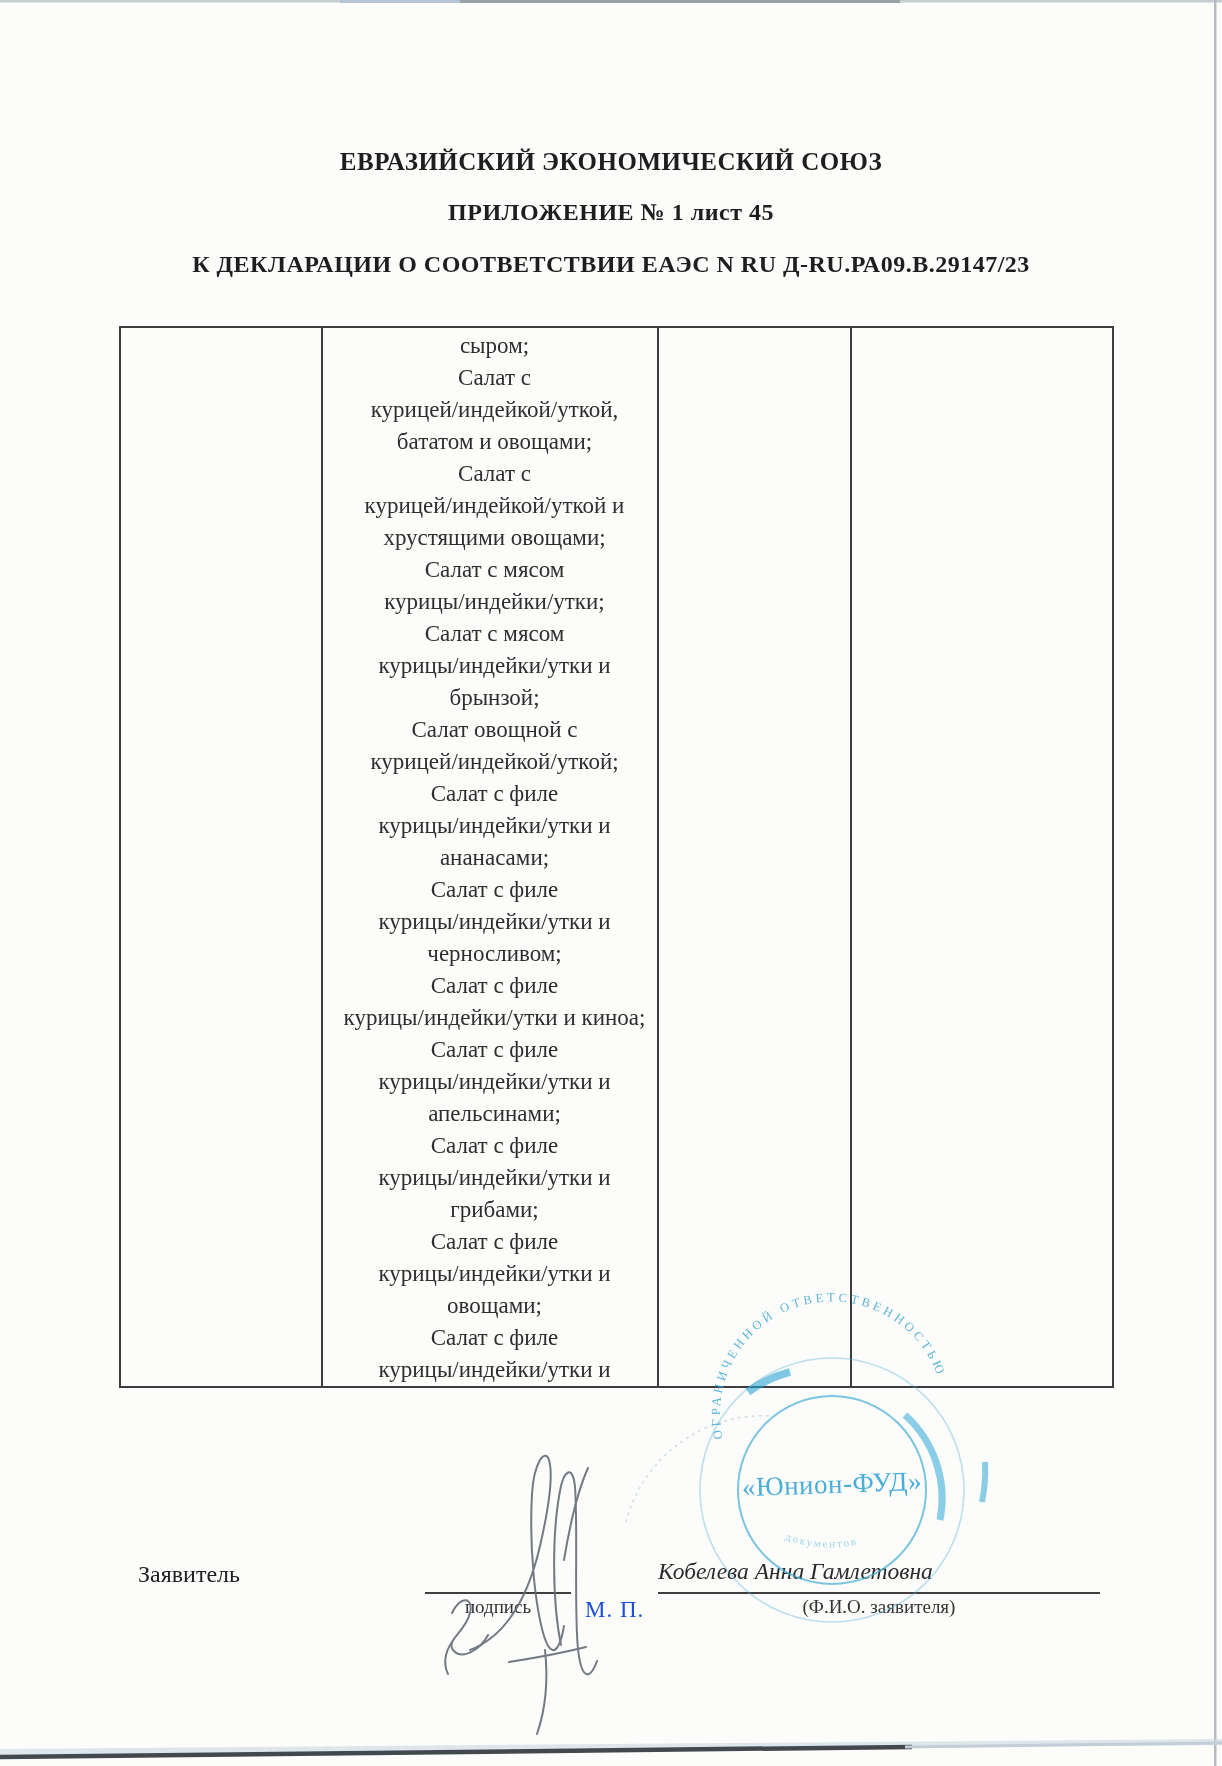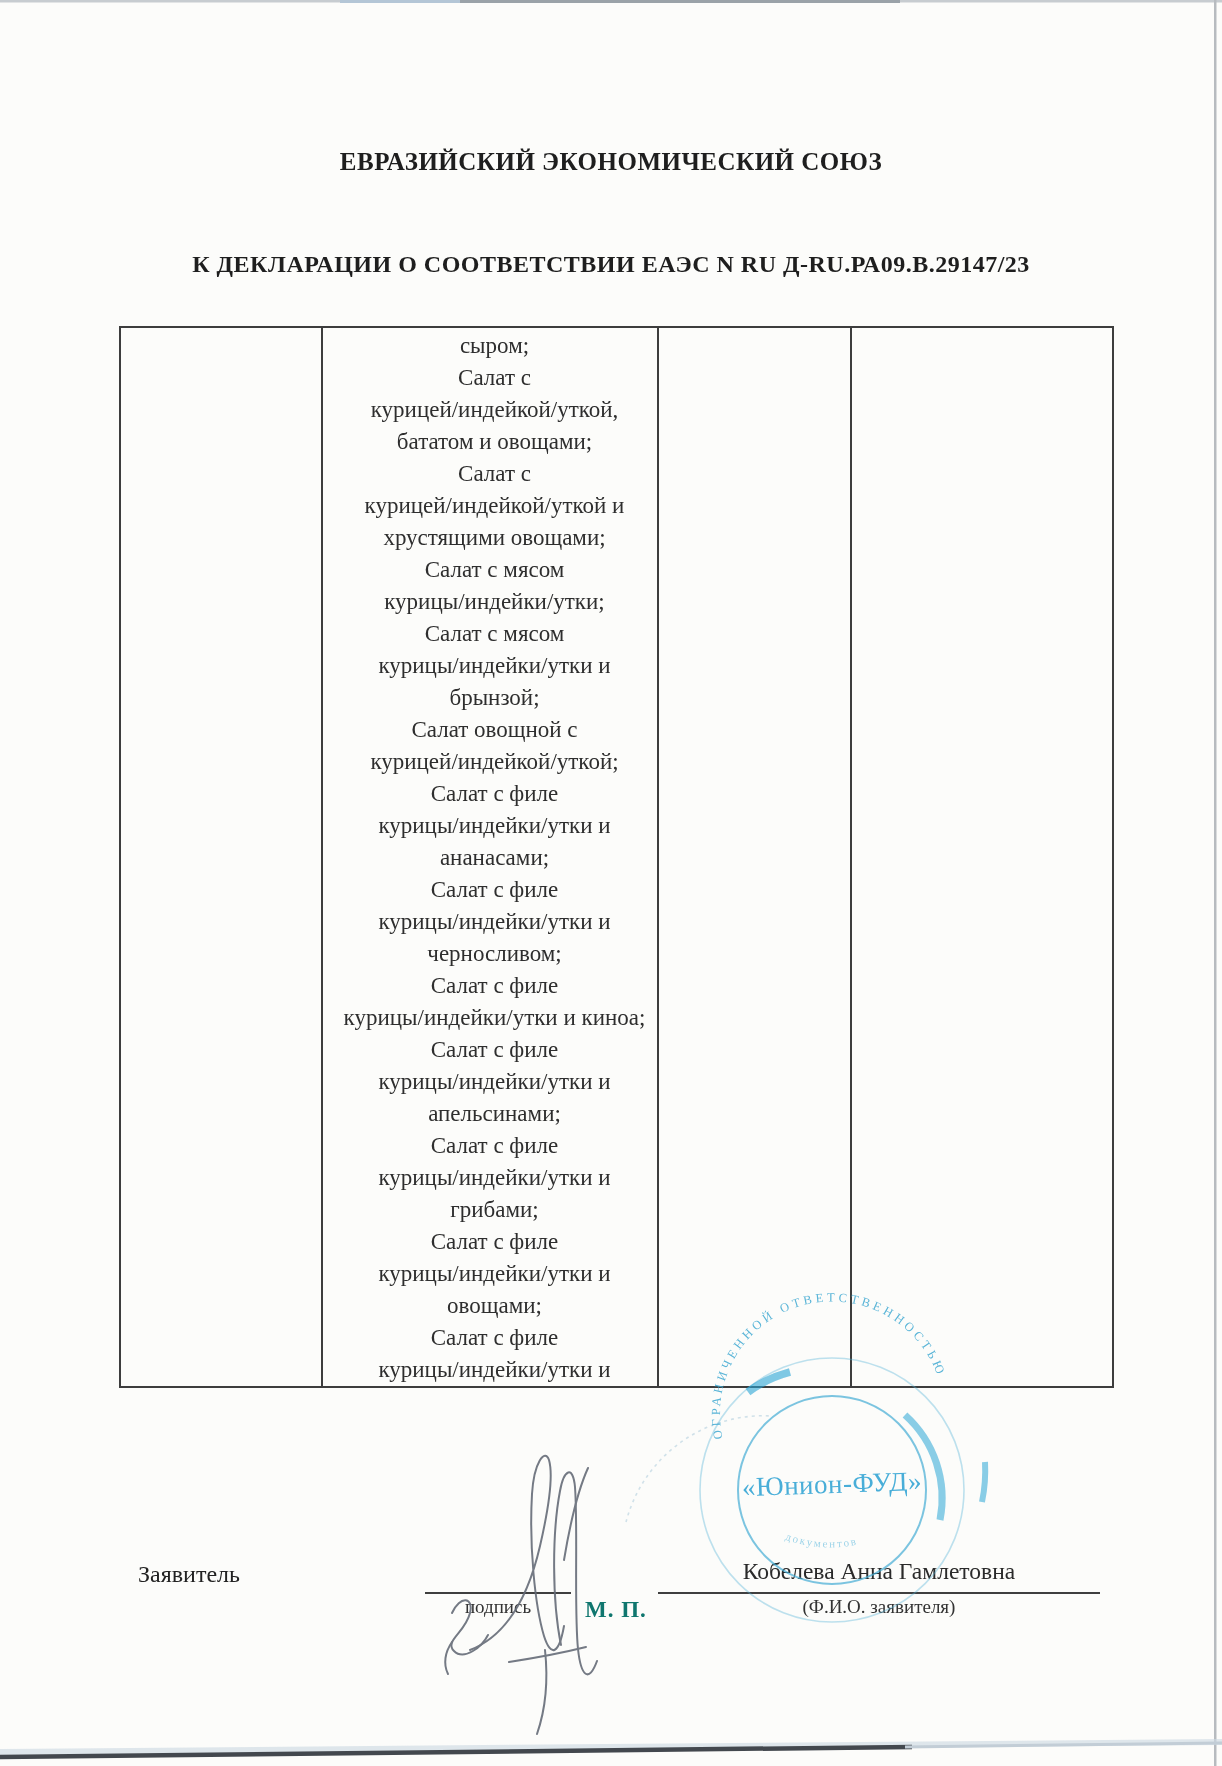--- a/index.html
+++ b/index.html
@@ -64,43 +64,44 @@
     position:absolute;border-top:2px solid #3f3f3f;height:0;
   }
   #line-signature{left:425px;top:1592px;width:146px;}
   #line-name{left:658px;top:1592px;width:442px;}
   #caption-signature{
     position:absolute;left:425px;top:1596px;width:146px;
     text-align:center;font-size:19px;color:#333;
   }
   #mp-label{
     position:absolute;left:585px;top:1597px;
-    font-size:23px;color:#0f766e;letter-spacing:1px;font-weight:bold;
+    font-size:23px;color:#1d4ed8;letter-spacing:1px;
   }
   #applicant-name{
     position:absolute;left:658px;top:1558px;width:442px;
-    text-align:center;font-size:23.5px;color:#2a2a2a;
+    font-size:23.5px;color:#2a2a2a;font-style:italic;
   }
   #caption-name{
     position:absolute;left:658px;top:1596px;width:442px;
     text-align:center;font-size:19px;color:#333;
   }
   
   #overlay{
     position:absolute;left:0;top:0;width:1222px;height:1766px;
     pointer-events:none;
   }
   .stamp-text{font-family:"Liberation Serif","DejaVu Serif",serif;}
 </style>
 </head>
 <body>
 
 <div id="page">
 
   <div id="title1" class="title">ЕВРАЗИЙСКИЙ ЭКОНОМИЧЕСКИЙ СОЮЗ</div>
+  <div id="title2" class="title">ПРИЛОЖЕНИЕ № 1 лист 45</div>
   <div id="title3" class="title">К ДЕКЛАРАЦИИ О СООТВЕТСТВИИ ЕАЭС N RU Д-RU.РА09.В.29147/23</div>
 
   <table id="doc-table">
     <colgroup>
       <col class="col1">
         <col class="col2">
         <col class="col3">
         <col class="col4">
     </colgroup>
     <tbody>

